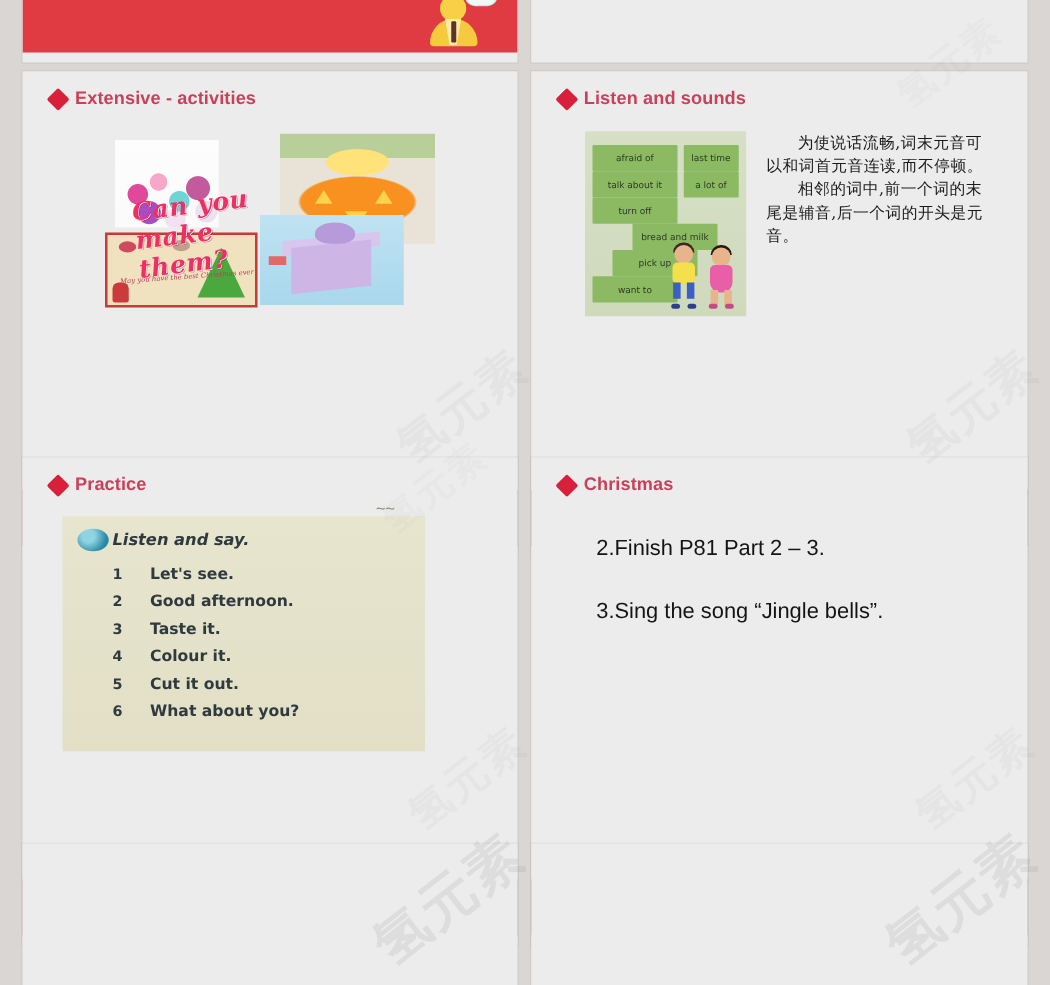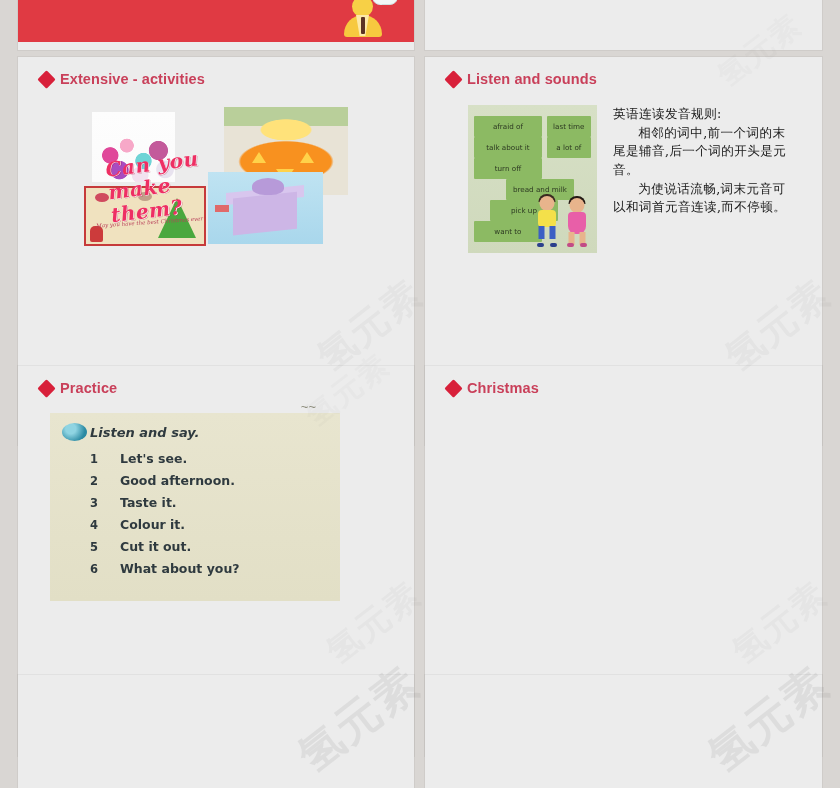--- a/index.html
+++ b/index.html
@@ -335,23 +335,22 @@
                 <i style="background:#e8b48c;"></i>
               </div>
             <div class="shoe" style="left:2px;background:#c24b86;"></div>
               <div class="shoe" style="right:2px;background:#c24b86;"></div>
           </div>
         </div>
       </div>
     </div>
 
     <div class="cn-block" style="left:188px;top:48px;width:175px;">
-      <p>英语连读发音规则:</p>
+      <p class="ind">为使说话流畅,词末元音可以和词首元音连读,而不停顿。</p>
       <p class="ind">相邻的词中,前一个词的末尾是辅音,后一个词的开头是元音。</p>
-      <p class="ind">为使说话流畅,词末元音可以和词首元音连读,而不停顿。</p>
     </div>
 
     <div class="footer-band"></div>
     <div class="avatar-wrap">
       <div class="bubble">Hello</div>
       <div class="av-head"></div>
       <div class="av-body"></div>
       <div class="av-shirt"></div>
       <div class="av-tie"></div>
     </div>
@@ -405,20 +404,22 @@
     </div>
   </div>
 
   <div class="slide col-r row-2">
     <div class="slide-title">
       <span class="diamond"></span>
       <span>Christmas</span>
     </div>
 
     <div class="hw-list">
+      <div class="hw-item">2.Finish P81  Part 2 – 3.</div>
+      <div class="hw-item">3.Sing the song “Jingle bells”.</div>
     </div>
 
     <div class="footer-band"></div>
     <div class="avatar-wrap">
       <div class="bubble">Hello</div>
       <div class="av-head"></div>
       <div class="av-body"></div>
       <div class="av-shirt"></div>
       <div class="av-tie"></div>
     </div>

